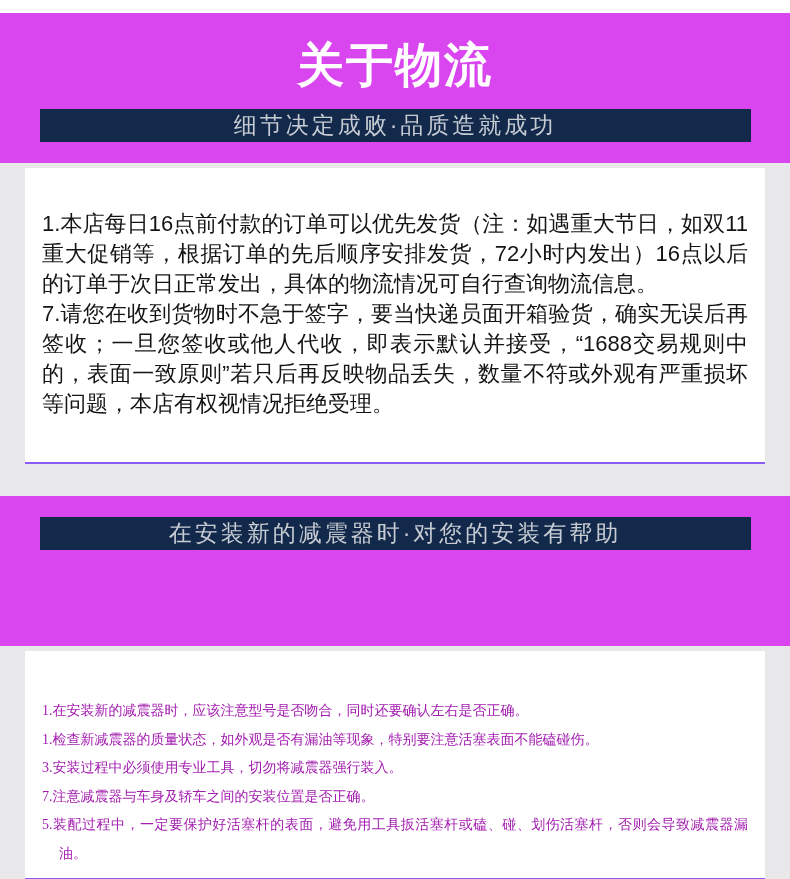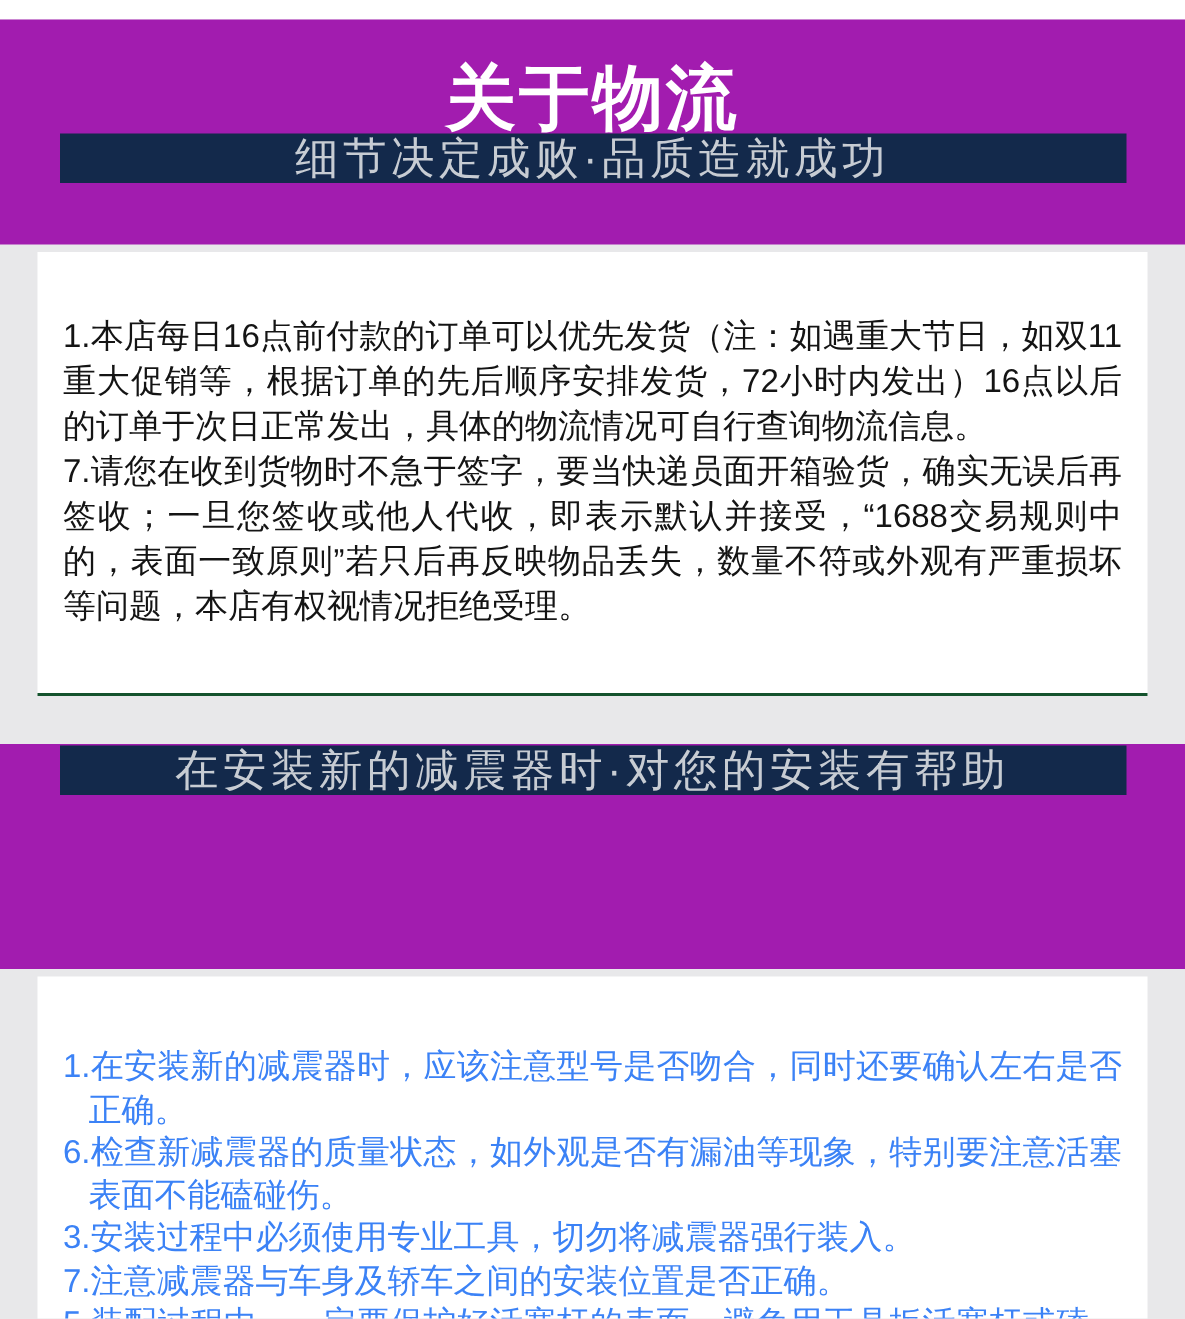--- a/index.html
+++ b/index.html
@@ -12,78 +12,79 @@
     overflow: hidden;
     background: #e8e8ea;
     font-family: "Liberation Sans", sans-serif;
   }
   .top-strip {
     height: 13px;
     background: #ffffff;
   }
   .banner {
     height: 150px;
-    background: #a21caf;
+    background: #d946ef;
     display: flex;
     flex-direction: column;
     align-items: center;
     overflow: hidden;
   }
   .banner-title {
     margin-top: 28px;
     font-size: 47px;
     line-height: 1;
     font-weight: bold;
     color: #ffffff;
     letter-spacing: 2px;
     white-space: nowrap;
   }
   .subbar {
-    margin-top: 1px;
+    margin-top: 21px;
     width: 711px;
     height: 33px;
     background: #13294b;
     display: flex;
     align-items: center;
     justify-content: center;
     color: #c7ccd3;
-    font-size: 29px;
+    font-size: 23px;
     letter-spacing: 3px;
     white-space: nowrap;
   }
   .card {
     width: 740px;
     margin: 5px auto 0 auto;
     background: #ffffff;
     box-sizing: border-box;
-    border-bottom: 2px solid #14532d;
+    border-bottom: 2px solid #8b5cf6;
   }
   .card-logistics {
     padding: 41px 17px 40px 17px;
     margin-bottom: 32px;
     min-height: 296px;
   }
   .card-logistics p {
     margin: 0;
     font-size: 22px;
     line-height: 30px;
     color: #141414;
     text-align: justify;
   }
   .card-notice {
     padding: 46px 17px 10px 17px;
     min-height: 226px;
   }
   .card-notice .item {
-    font-size: 22px;
+    font-size: 14px;
     line-height: 28.5px;
-    color: #3b82f6;
+    color: #a21caf;
     padding-left: 17px;
     text-indent: -17px;
     text-align: justify;
+    font-family: Liberation Serif, serif;
   }
 </style>
 </head>
 <body>
 
 <div class="top-strip"></div>
 
 <div class="banner">
   <div class="banner-title">关于物流</div>
   <div class="subbar">
@@ -97,17 +98,17 @@
 </div>
 
 <div class="banner">
   <div class="subbar">
     <span>在安装新的减震器时·对您的安装有帮助</span>
   </div>
 </div>
 
 <div class="card card-notice">
   <div class="item">1.在安装新的减震器时，应该注意型号是否吻合，同时还要确认左右是否正确。</div>
-  <div class="item">6.检查新减震器的质量状态，如外观是否有漏油等现象，特别要注意活塞表面不能磕碰伤。</div>
+  <div class="item">1.检查新减震器的质量状态，如外观是否有漏油等现象，特别要注意活塞表面不能磕碰伤。</div>
   <div class="item">3.安装过程中必须使用专业工具，切勿将减震器强行装入。</div>
   <div class="item">7.注意减震器与车身及轿车之间的安装位置是否正确。</div>
   <div class="item">5.装配过程中，一定要保护好活塞杆的表面，避免用工具扳活塞杆或磕、碰、划伤活塞杆，否则会导致减震器漏油。</div>
 </div>
 
 </body></html>

